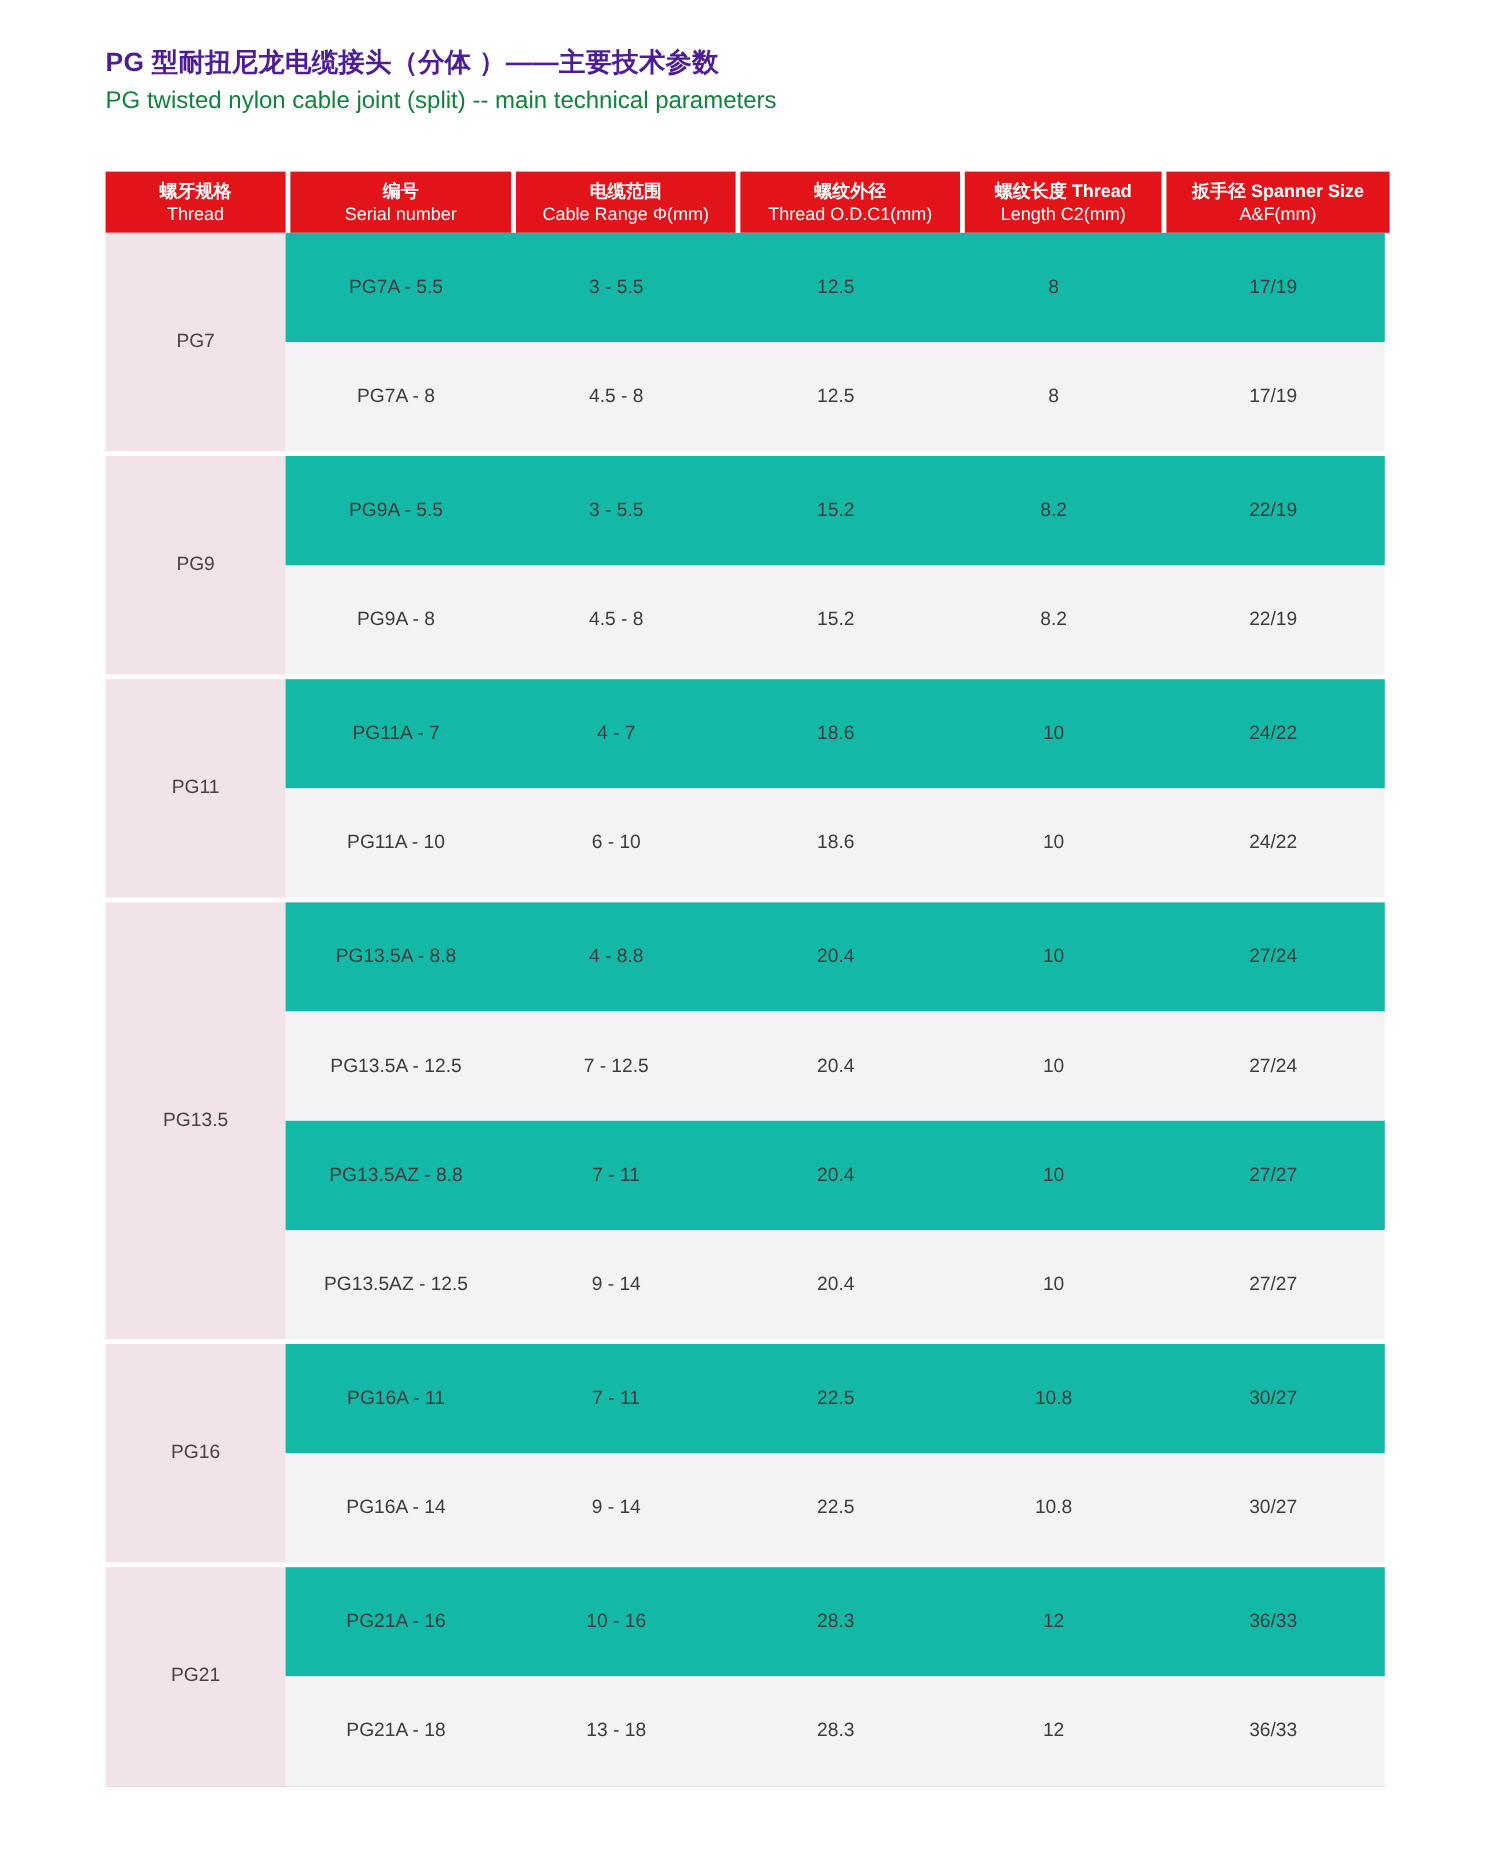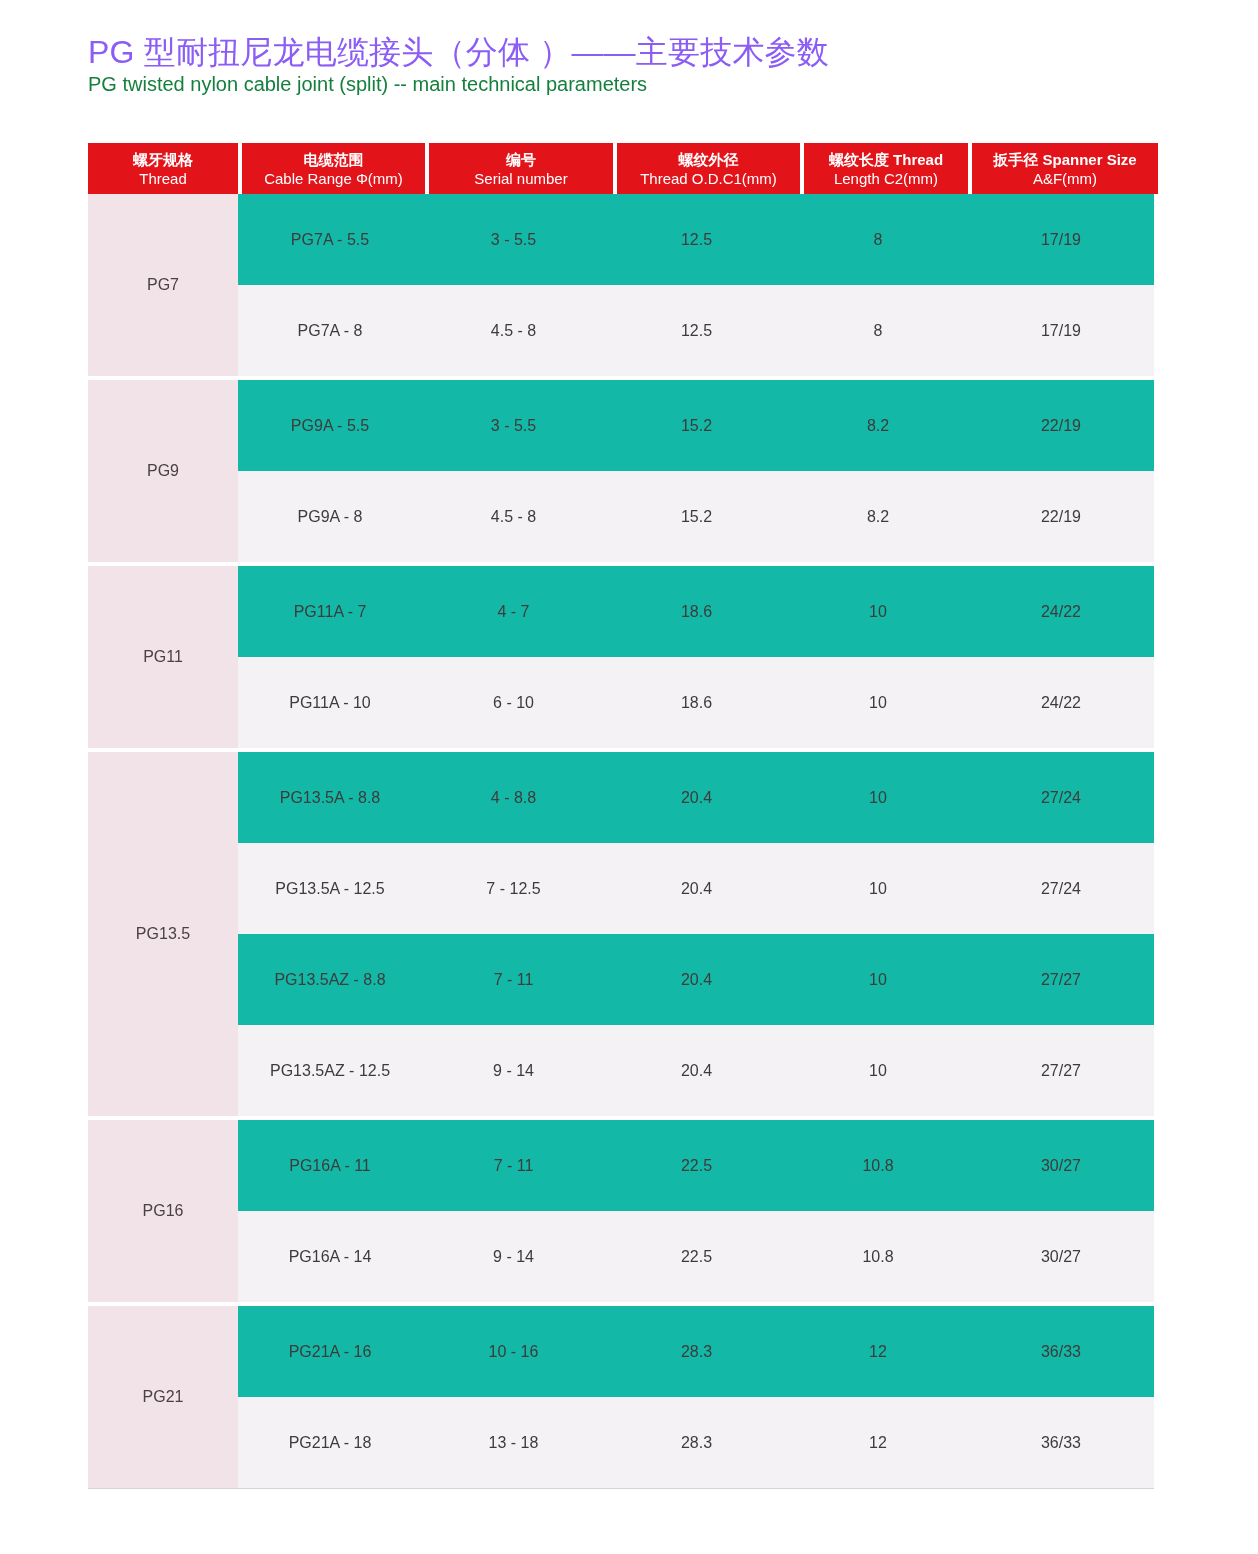--- a/index.html
+++ b/index.html
@@ -19,23 +19,23 @@
   }
 
   
   .title-block {
     position: absolute;
     left: 88px;
     top: 36px;
     width: 1070px;
   }
   .title-cn {
-    color: #8b5cf6;
-    font-size: 32px;
-    font-weight: normal;
+    color: #4c1d95;
+    font-size: 22px;
+    font-weight: bold;
     line-height: 32px;
     letter-spacing: 0.2px;
     white-space: nowrap;
   }
   .title-en {
     color: #15803d;
     font-size: 20px;
     font-weight: normal;
     line-height: 28px;
     margin-top: 2px;
@@ -140,27 +140,27 @@
     <div class="title-en">PG twisted nylon cable joint (split) -- main technical parameters</div>
   </div>
 
   <div class="table-wrap">
 
     <div class="t-header">
       <div class="th c-thread">
         <span class="cn">螺牙规格</span>
         <span class="en">Thread</span>
       </div>
+      <div class="th c-serial">
+        <span class="cn">编号</span>
+        <span class="en">Serial number</span>
+      </div>
       <div class="th c-range">
         <span class="cn">电缆范围</span>
         <span class="en">Cable Range Φ(mm)</span>
-      </div>
-      <div class="th c-serial">
-        <span class="cn">编号</span>
-        <span class="en">Serial number</span>
       </div>
       <div class="th c-od">
         <span class="cn">螺纹外径</span>
         <span class="en">Thread O.D.C1(mm)</span>
       </div>
       <div class="th c-len">
         <span class="cn">螺纹长度 Thread</span>
         <span class="en">Length C2(mm)</span>
       </div>
       <div class="th c-span">

